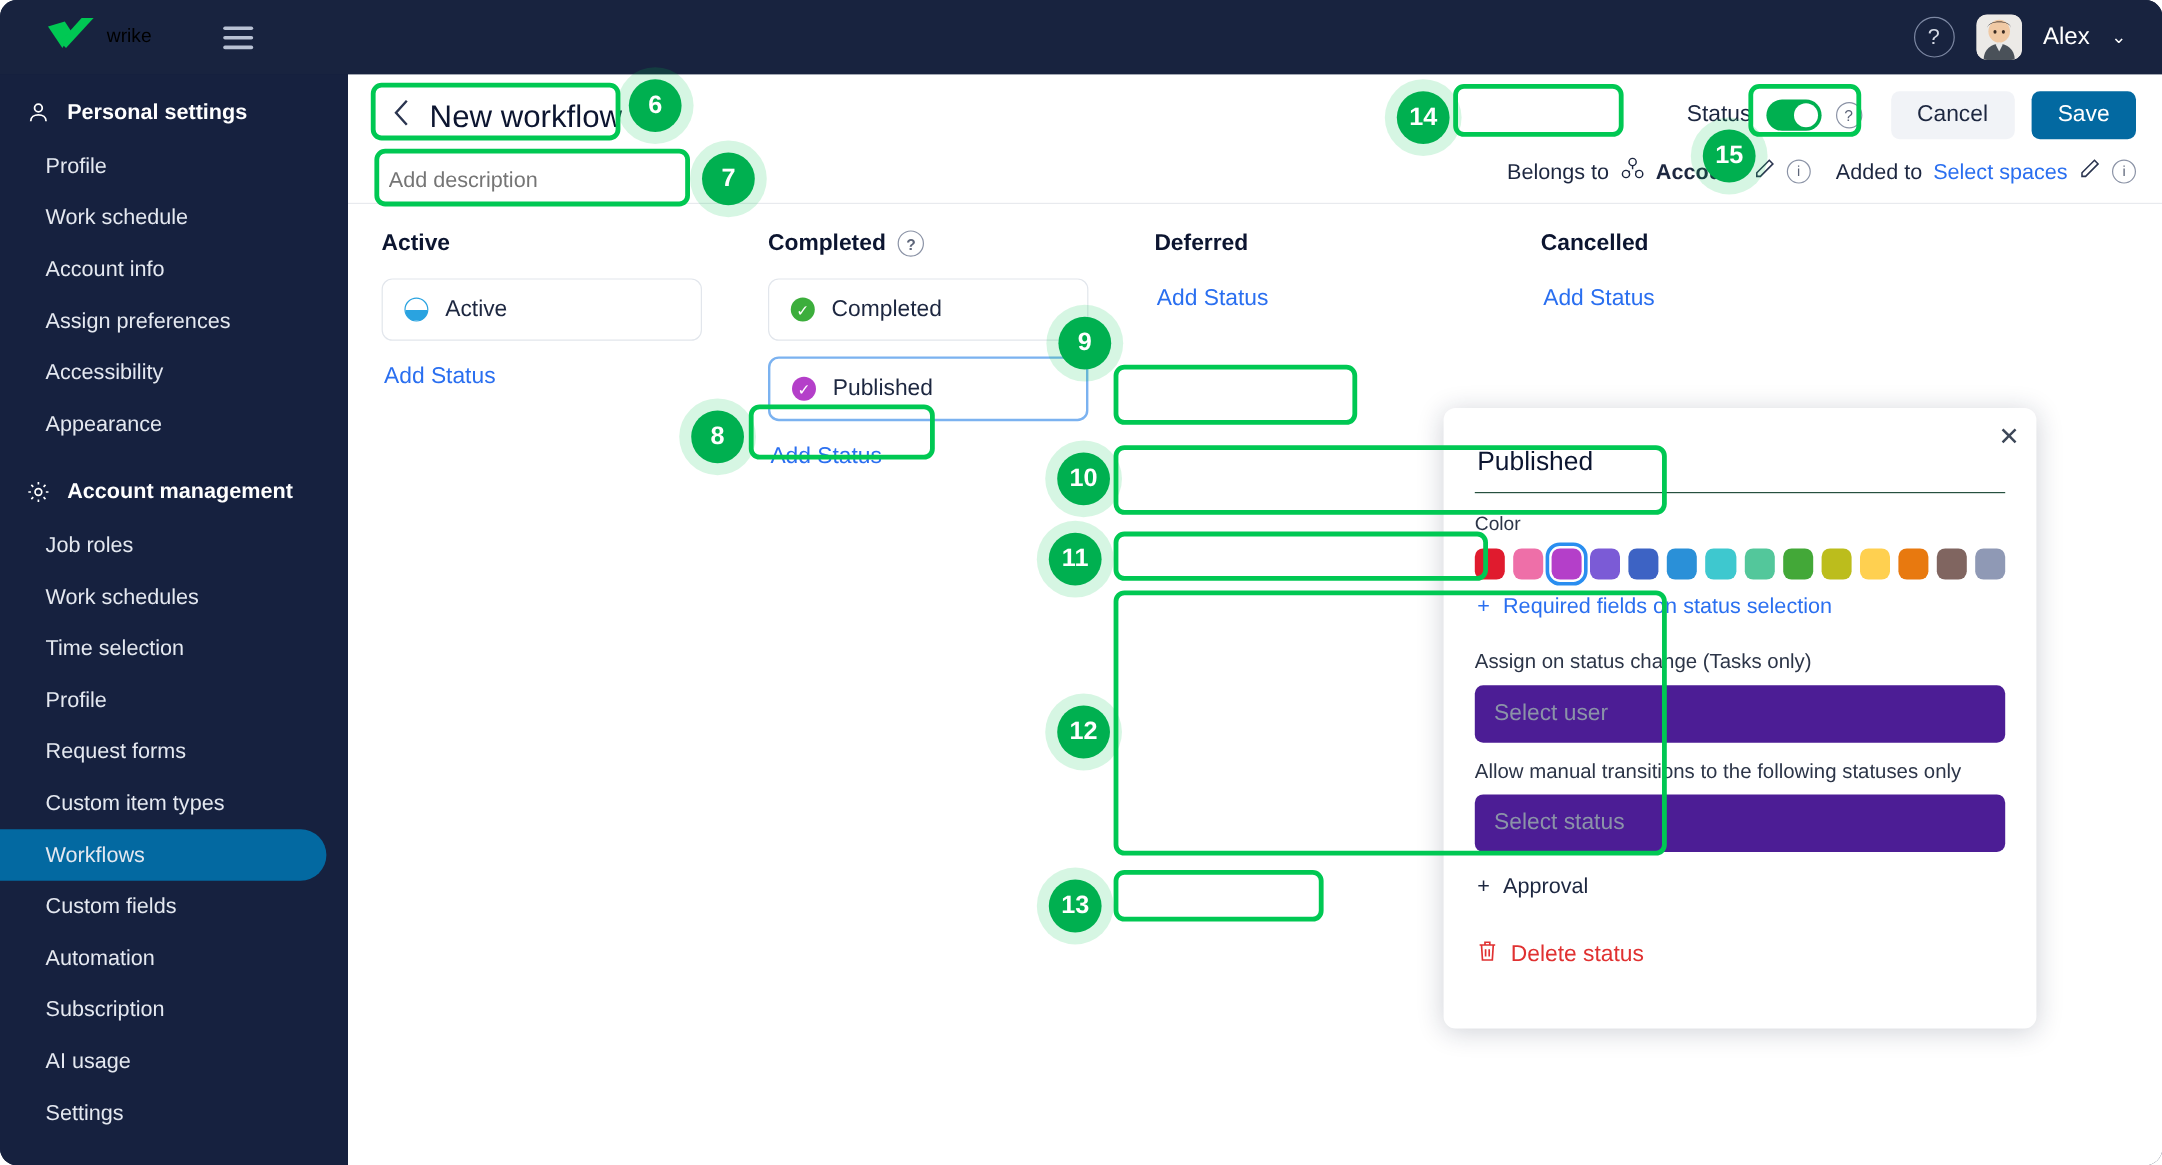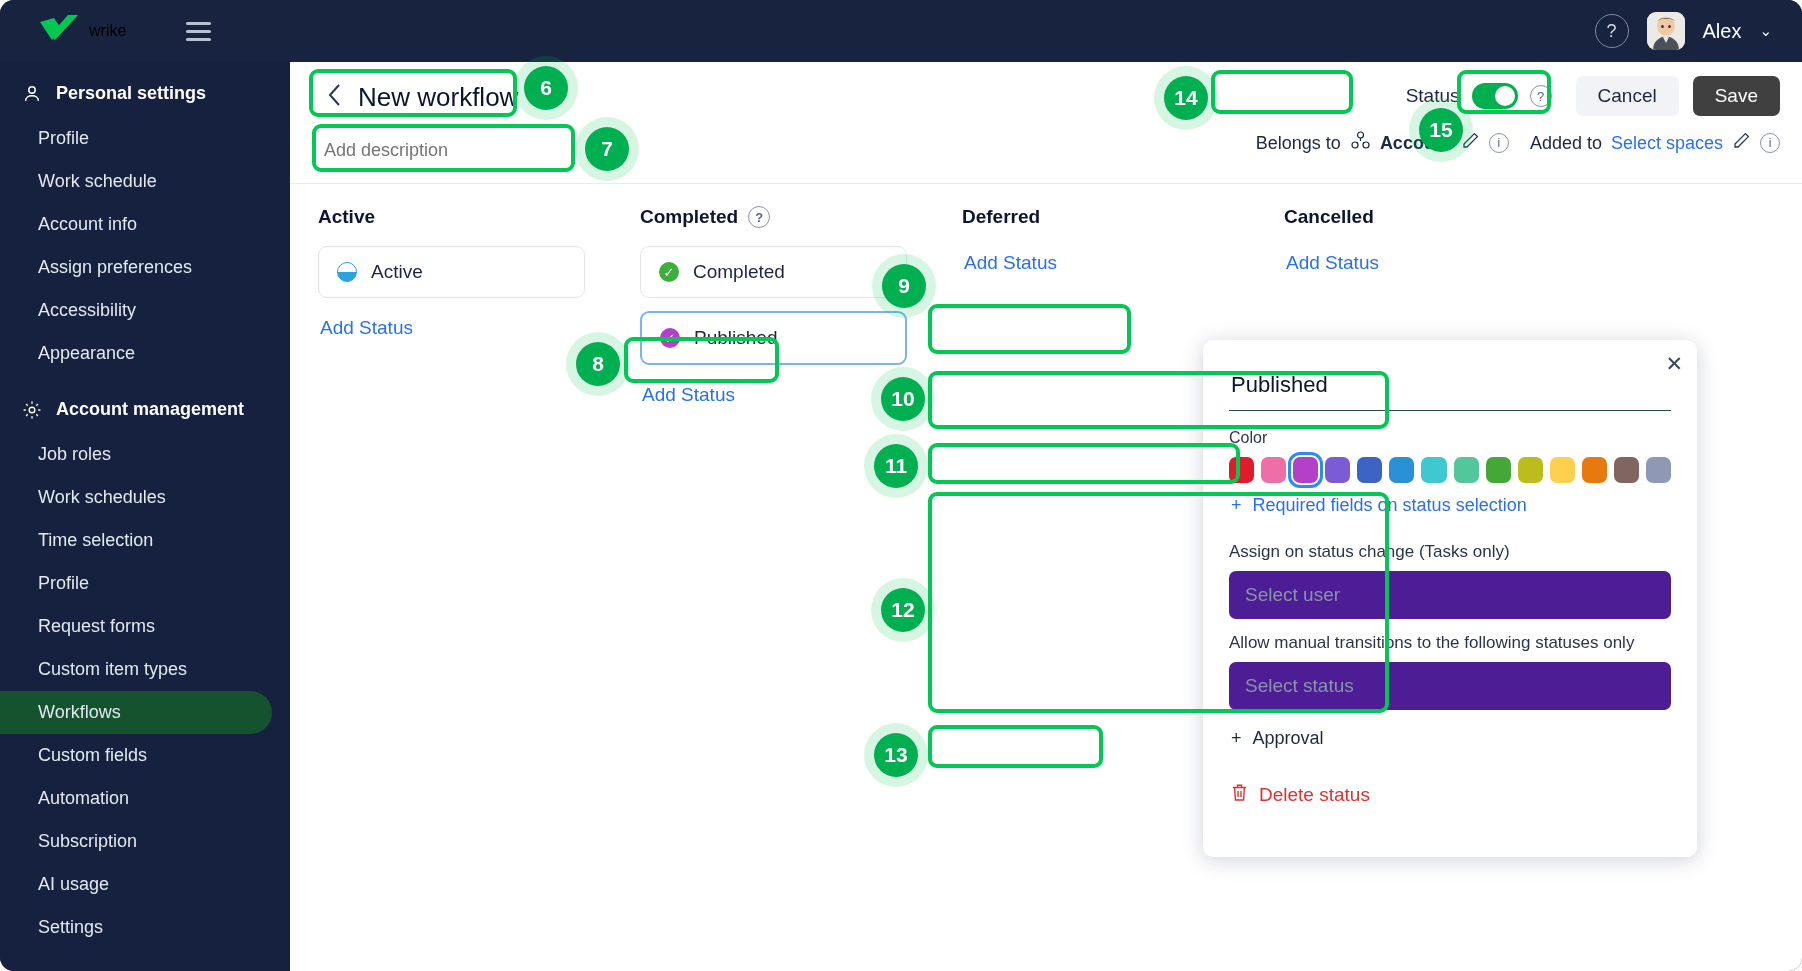--- a/index.html
+++ b/index.html
@@ -52,30 +52,30 @@
     display:flex; align-items:center; gap:14px;
     color:#ffffff; font-size:18px; font-weight:700;
     padding:13px 0 13px 22px;
   }
   .nav-item {
     color:#e4e8f0; font-size:18px;
     padding:11px 0 11px 38px; cursor:pointer;
     white-space:nowrap;
   }
   .nav-item.active {
-    background:#14532d; border-radius:0 22px 22px 0; margin-right:18px;
+    background:#0369a1; border-radius:0 22px 22px 0; margin-right:18px;
   }
   .nav-ico { width:20px; height:20px; display:inline-block; }
 
   
   #content {
     position:absolute; left:290px; top:62px; right:0; bottom:0;
     background:#ffffff;
   }
-  #content-header { position:relative; height:122px; border-bottom:1px solid #e8eaee; }
+  #content-header { position:relative; height:108px; border-bottom:1px solid #e8eaee; }
   #wf-title {
     position:absolute; left:24px; top:12px;
     display:flex; align-items:center; gap:16px;
     font-size:26px; color:#0c1530; padding:8px 14px;
   }
   .back-chevron { color:#2b3550; font-size:24px; cursor:pointer; }
   #wf-desc {
     position:absolute; left:30px; top:70px; width:260px;
     font-size:18px; color:#9aa3b6; padding:8px 4px;
     border:none; outline:none; background:transparent;
@@ -98,21 +98,21 @@
   .help-sm {
     width:22px; height:22px; border-radius:50%; border:1.3px solid #8b93a6;
     color:#5d6579; display:flex; align-items:center; justify-content:center;
     font-size:13px; cursor:pointer;
   }
   .btn {
     font-size:19px; padding:9px 22px; border-radius:7px; cursor:pointer; border:none;
     font-family:inherit;
   }
   #cancel-btn { background:#f1f3f7; color:#1d2740; }
-  #save-btn { background:#404040; color:#ffffff; }
+  #save-btn { background:#0369a1; color:#ffffff; }
   #header-meta {
     display:flex; align-items:center; gap:9px; font-size:18px; color:#1d2740;
   }
   .meta-strong { font-weight:700; }
   .meta-link { color:#2a6ff0; cursor:pointer; }
 
   
   #columns { position:relative; padding:22px 28px 0 28px; display:flex; }
   .col { width:322px; }
   .col-title {

